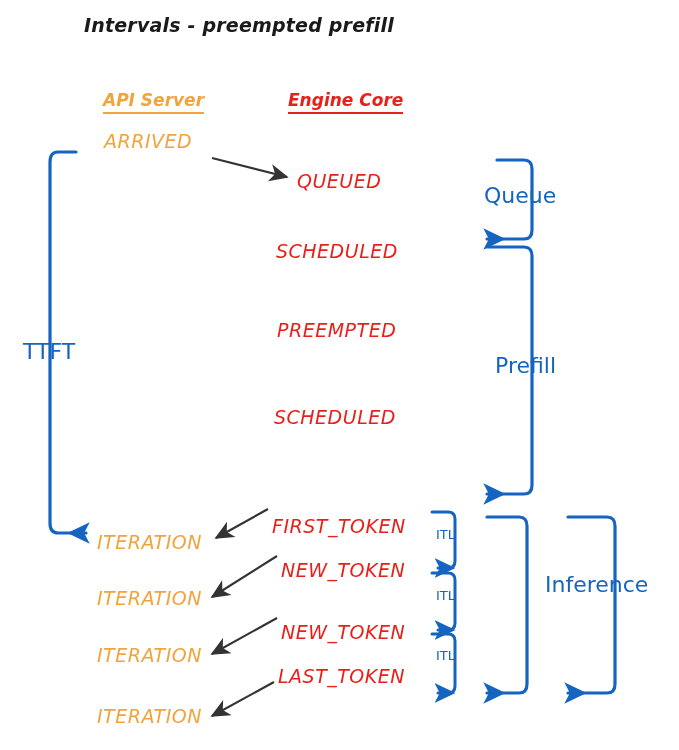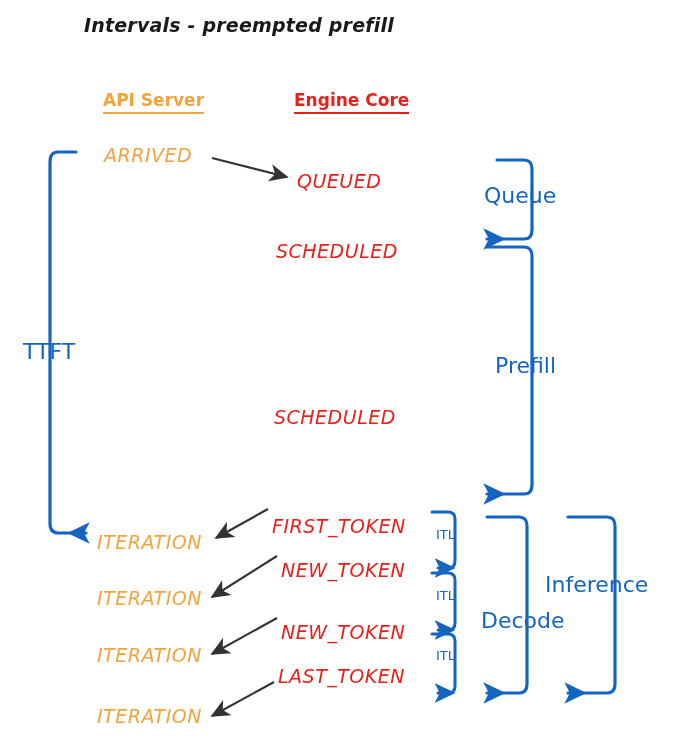--- a/index.html
+++ b/index.html
@@ -24,27 +24,28 @@
     font-weight: bold;
     font-style: italic;
     color: #1a1a1a;
     letter-spacing: 0.2px;
     white-space: nowrap;
   }
   .col-header {
     position: absolute;
     font-family: "DejaVu Sans", sans-serif;
     font-size: 17px;
+    font-style: italic;
     font-weight: bold;
     white-space: nowrap;
     padding-bottom: 2px;
     border-bottom: 2px solid currentColor;
   }
   .hdr-api { left: 103px; top: 90px; color: #F2A33C; }
-  .hdr-engine { left: 288px; top: 90px; color: #E8201A; margin-left: 6px; }
+  .hdr-engine { left: 288px; top: 90px; color: #E8201A; }
 
   .state {
     position: absolute;
     font-family: "DejaVu Sans", sans-serif;
     font-size: 19px;
     font-style: italic;
     white-space: nowrap;
     letter-spacing: 0.5px;
   }
   .state.orange { color: #F2A33C; }
@@ -73,38 +74,38 @@
 </head>
 <body>
 
 <div id="canvas">
 
   <div class="title">Intervals - preempted prefill</div>
 
   <div class="col-header hdr-api">API Server</div>
   <div class="col-header hdr-engine">Engine Core</div>
 
-  <div class="state orange" style="left:104px; top:144px;">ARRIVED</div>
+  <div class="state orange" style="left:104px; top:130px;">ARRIVED</div>
   <div class="state orange" style="left:97px;  top:531px;">ITERATION</div>
   <div class="state orange" style="left:97px;  top:587px;">ITERATION</div>
   <div class="state orange" style="left:97px;  top:644px;">ITERATION</div>
   <div class="state orange" style="left:97px;  top:705px;">ITERATION</div>
 
   <div class="state red" style="left:297px; top:158px;">QUEUED</div>
   <div class="state red" style="left:276px; top:228px;">SCHEDULED</div>
+  <div class="state red" style="left:277px; top:307px;">PREEMPTED</div>
   <div class="state red" style="left:274px; top:394px;">SCHEDULED</div>
   <div class="state red" style="left:272px; top:503px;">FIRST_TOKEN</div>
   <div class="state red" style="left:281px; top:547px;">NEW_TOKEN</div>
   <div class="state red" style="left:281px; top:609px;">NEW_TOKEN</div>
   <div class="state red" style="left:278px; top:653px;">LAST_TOKEN</div>
 
   <div class="bluelabel" style="left:23px;  top:339px;text-align:right;">TTFT</div>
   <div class="bluelabel" style="left:484px; top:183px;text-align:right;">Queue</div>
   <div class="bluelabel" style="left:495px; top:353px;">Prefill</div>
-  <div class="bluelabel" style="left:481px; top:608px;">Decode</div>
   <div class="bluelabel" style="left:545px; top:572px;">Inference</div>
   <div class="bluelabel small" style="left:436px; top:527px;">ITL</div>
   <div class="bluelabel small" style="left:436px; top:588px;">ITL</div>
   <div class="bluelabel small" style="left:436px; top:648px;">ITL</div>
 
   <svg class="overlay" viewBox="0 0 679 750">
     <defs>
       <marker id="blackArrow" viewBox="0 0 12 12" refX="10" refY="6" markerWidth="9" markerHeight="9" orient="auto-start-reverse">
         <path d="M 0 6 L 12 1.2 L 9.2 6 L 12 10.8 Z" fill="#333333"></path>
       </marker>

